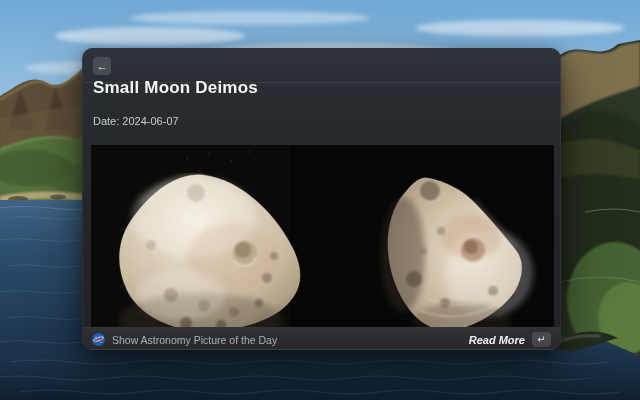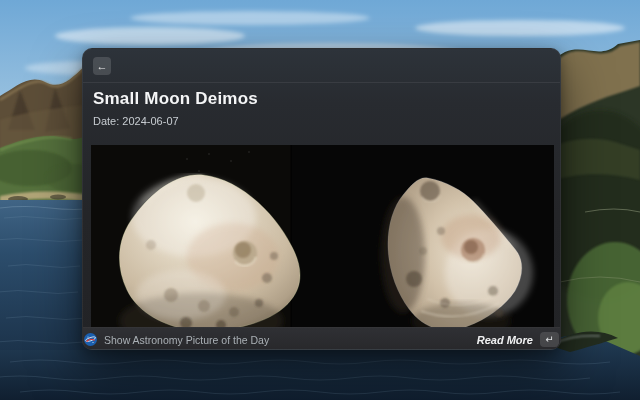--- a/index.html
+++ b/index.html
@@ -20,35 +20,35 @@
   .panel-header{
     height:33px;display:flex;align-items:center;padding:0 10px;
     border-bottom:1px solid rgba(255,255,255,0.07);
   }
   .back-btn{
     width:18px;height:18px;border-radius:4px;background:rgba(255,255,255,0.14);
     color:#ececec;font-size:11px;line-height:18px;text-align:center;
     cursor:pointer;user-select:none;
   }
   .title{
-    position:absolute;left:10px;top:40px;font-size:17px;font-weight:700;
+    position:absolute;left:10px;top:29px;font-size:17px;font-weight:700;
     color:#f4f5f6;letter-spacing:0.2px;
   }
   .date{
     position:absolute;left:10px;top:66px;font-size:11px;color:#c7ccd1;
   }
   .image-wrap{
     position:absolute;left:8px;top:96px;width:463px;height:182px;background:#000;
   }
   .image-wrap svg{display:block;}
   .footer{
     position:absolute;left:0;right:0;top:278px;height:24px;
     background:linear-gradient(180deg,#2f3034,#28282b);
     border-top:1px solid rgba(255,255,255,0.06);
-    display:flex;align-items:center;padding:0 1px;box-sizing:border-box;gap:7px;
+    display:flex;align-items:center;padding:0 9px;box-sizing:border-box;gap:7px;
   }
   .nasa-badge{width:13px;height:13px;flex:0 0 auto;}
   .hint{font-size:10.5px;color:#aab0b5;flex:1 1 auto;white-space:nowrap;overflow:hidden;}
   .read-more{font-size:11px;font-weight:700;color:#f0f1f2;cursor:pointer;white-space:nowrap;font-style:italic;}
   .return-key{
     width:19px;height:15px;border-radius:4px;background:rgba(255,255,255,0.13);
     color:#dfe1e3;font-size:10px;line-height:15px;text-align:center;cursor:pointer;
     flex:0 0 auto;
   }
 </style>

